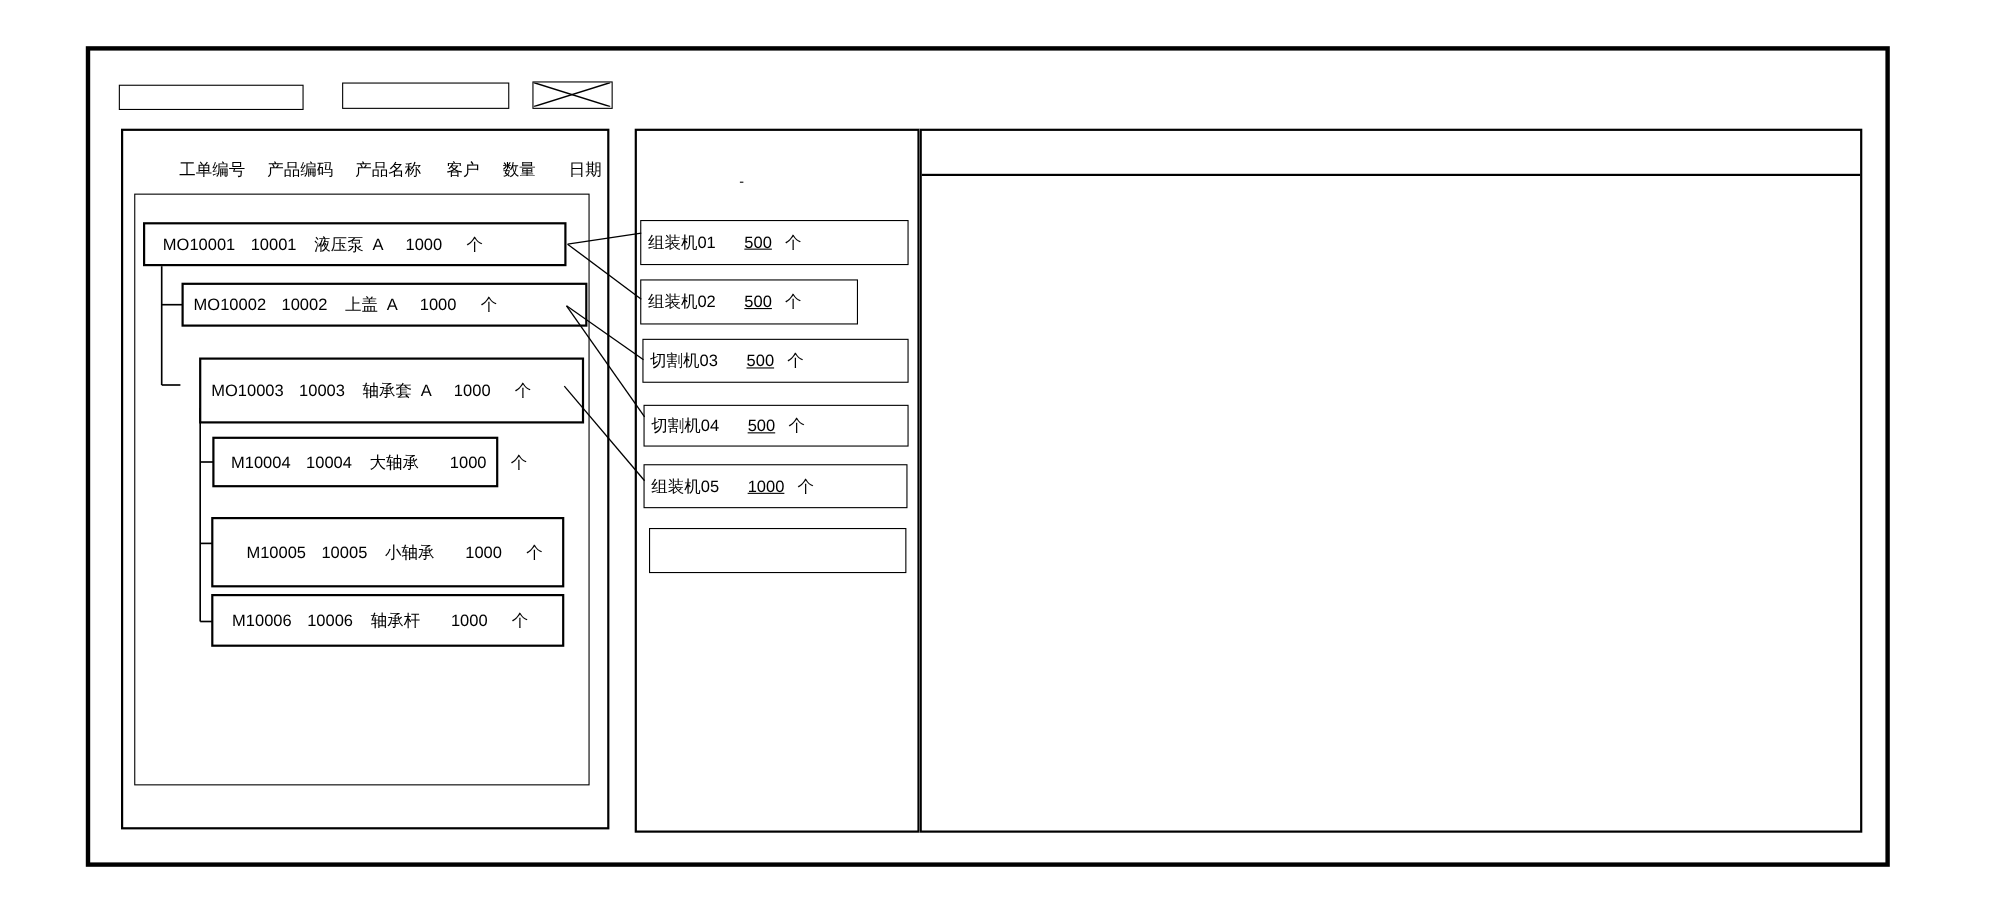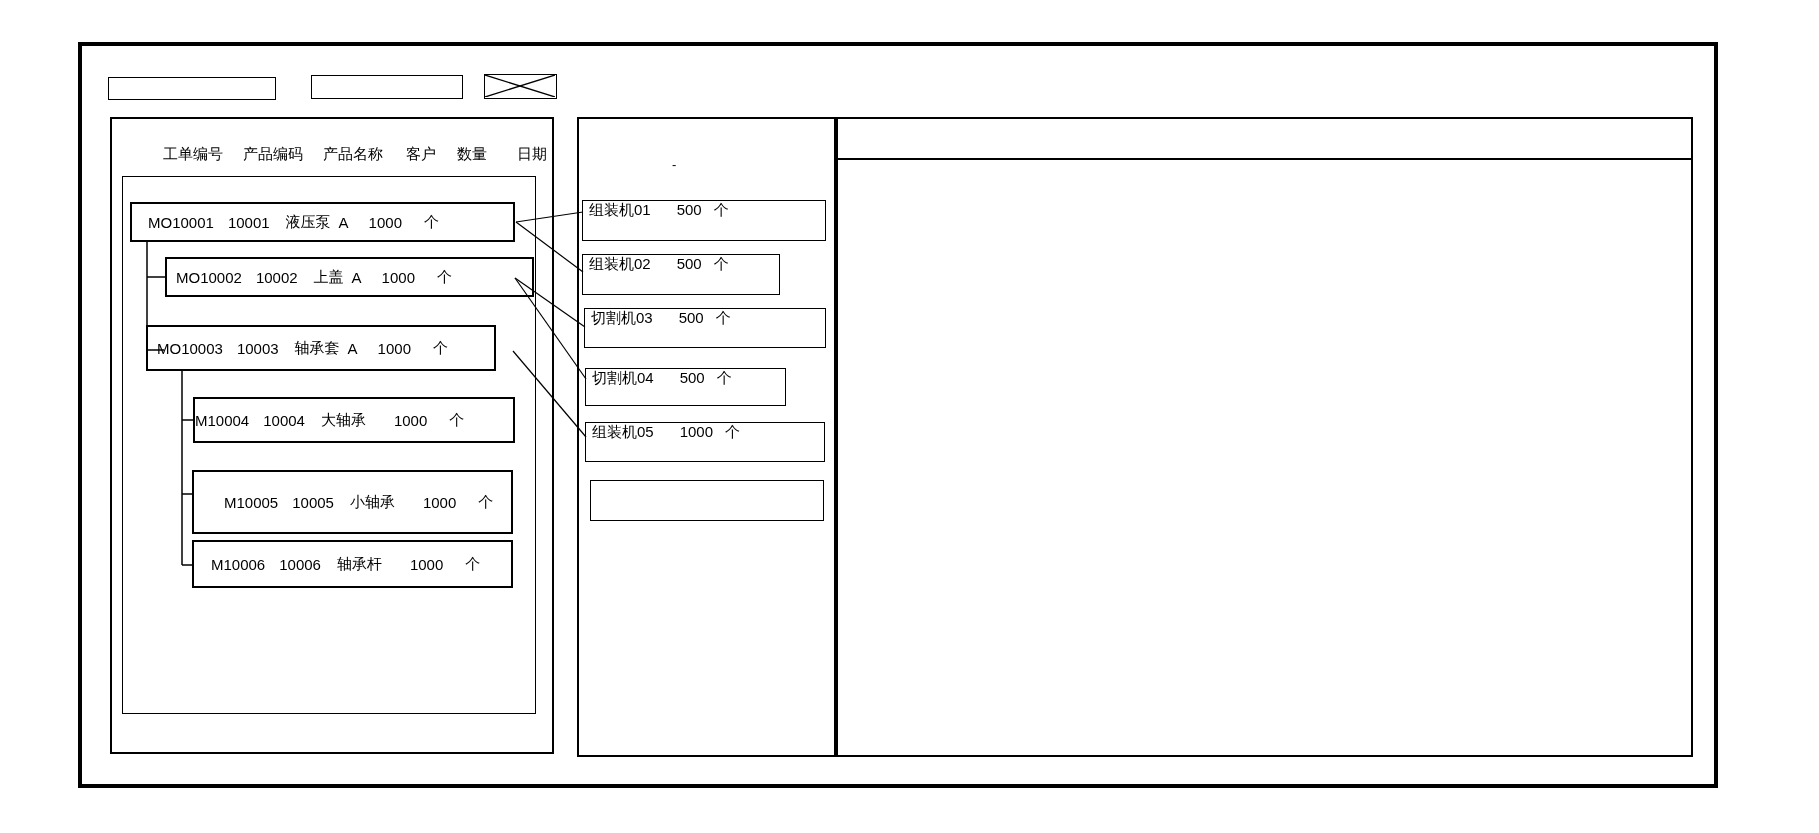--- a/index.html
+++ b/index.html
@@ -28,23 +28,23 @@
   .tree-wrap{left:122px;top:176px;width:414px;height:538px;border:1px solid #000;background:#fff;}
   
   .tbox{border:2px solid #000;background:#fff;display:flex;align-items:center;
         font-size:15px;white-space:nowrap;}
   .f-code{margin-left:14px;}
   .f-name{margin-left:16px;}
   .f-cust{margin-left:8px;}
   .f-qty{margin-left:20px;}
   .f-unit{margin-left:22px;}
   
-  .mbox{border:1.5px solid #000;background:#fff;display:flex;
+  .mbox{border:1.5px solid #000;background:#fff;display:flex;align-items:center;
         padding-left:6px;font-size:15px;white-space:nowrap;}
-  .m-qty{margin-left:26px;}
+  .m-qty{margin-left:26px;text-decoration:underline;}
   .m-unit{margin-left:12px;}
   .dotmark{left:672px;top:157px;font-size:13px;}
   svg.overlay{position:absolute;left:0;top:0;pointer-events:none;}
   svg line{stroke:#000;}
 </style>
 </head>
 <body>
 
 <div class="abs frame"></div>
 
@@ -76,29 +76,29 @@
   <span class="f-unit">个</span>
 </div>
 <div class="abs tbox" style="left:165px;top:257px;width:369px;height:40px;padding-left:9px">
   <span>MO10002</span>
   <span class="f-code">10002</span>
   <span class="f-name">上盖</span>
   <span class="f-cust">A</span>
   <span class="f-qty">1000</span>
   <span class="f-unit">个</span>
 </div>
-<div class="abs tbox" style="left:146px;top:325px;width:350px;height:46px;padding-left:9px">
+<div class="abs tbox" style="left:181px;top:325px;width:350px;height:60px;padding-left:9px">
   <span>MO10003</span>
   <span class="f-code">10003</span>
   <span class="f-name">轴承套</span>
   <span class="f-cust">A</span>
   <span class="f-qty">1000</span>
   <span class="f-unit">个</span>
 </div>
-<div class="abs tbox" style="left:193px;top:397px;width:322px;height:46px;">
+<div class="abs tbox" style="left:193px;top:397px;width:260px;height:46px;padding-left:15px">
   <span>M10004</span>
   <span class="f-code">10004</span>
   <span class="f-name">大轴承</span>
   <span class="f-cust"></span>
   <span class="f-qty">1000</span>
   <span class="f-unit">个</span>
 </div>
 <div class="abs tbox" style="left:192px;top:470px;width:321px;height:64px;padding-left:30px">
   <span>M10005</span>
   <span class="f-code">10005</span>
@@ -127,21 +127,21 @@
 <div class="abs mbox" style="left:582px;top:254px;width:198px;height:41px">
   <span>组装机02</span>
   <span class="m-qty">500</span>
   <span class="m-unit">个</span>
 </div>
 <div class="abs mbox" style="left:584px;top:308px;width:242px;height:40px">
   <span>切割机03</span>
   <span class="m-qty">500</span>
   <span class="m-unit">个</span>
 </div>
-<div class="abs mbox" style="left:585px;top:368px;width:201px;height:38px">
+<div class="abs mbox" style="left:585px;top:368px;width:241px;height:38px">
   <span>切割机04</span>
   <span class="m-qty">500</span>
   <span class="m-unit">个</span>
 </div>
 <div class="abs mbox" style="left:585px;top:422px;width:240px;height:40px">
   <span>组装机05</span>
   <span class="m-qty">1000</span>
   <span class="m-unit">个</span>
 </div>
 <div class="abs mbox" style="left:590px;top:480px;width:234px;height:41px">

